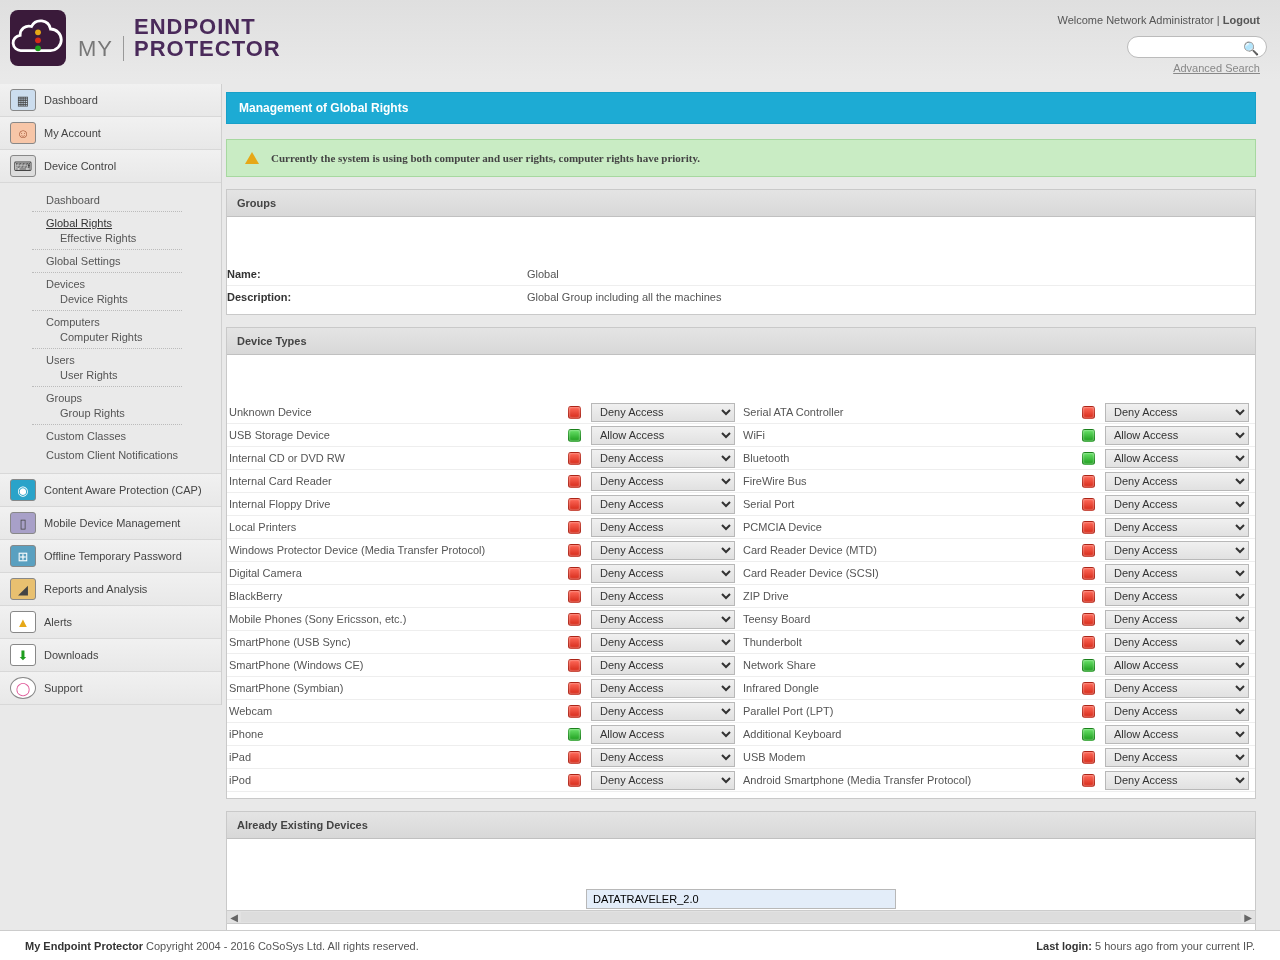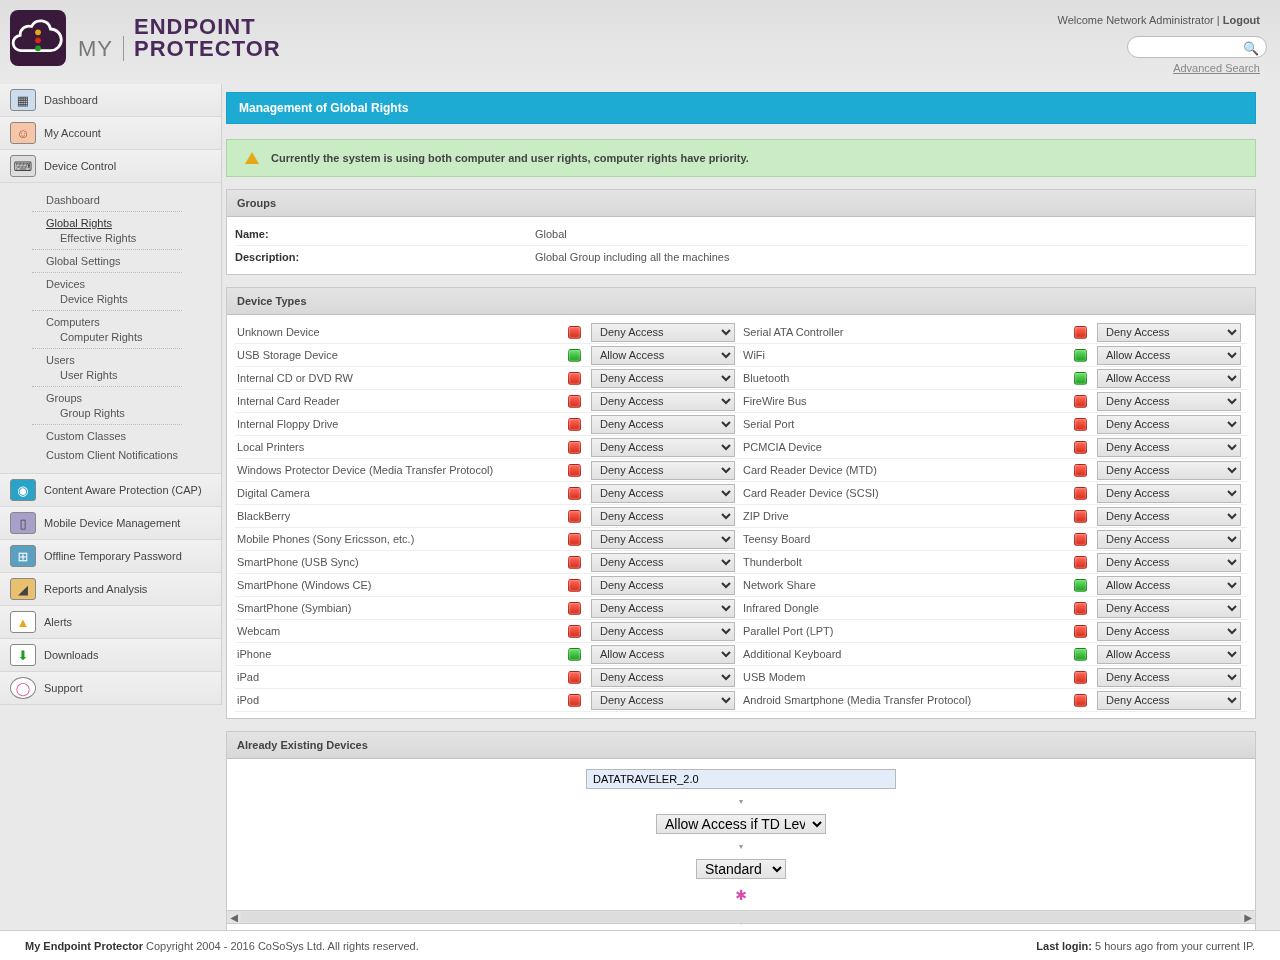--- a/index.html
+++ b/index.html
@@ -30,25 +30,25 @@
 .subnav .sub{ padding-left:14px; color:#555;}
 .subnav a{ color:#555;}
 .subnav a.active{ text-decoration:underline; color:#333;}
 .subnav hr{border:none;border-top:1px dotted #bbb;margin:3px 0 3px -14px;width:150px;}
 
 
 .main { position:absolute; left:226px; top:92px; right:24px; }
 .page-title { background:#1dabd4; color:#fff; font-weight:bold; padding:8px 12px; font-size:12px; border:1px solid #18a0c8;}
 .notice { background:#c9ecc4; border:1px solid #a7d8a0; margin-top:15px; padding:12px 18px; color:#444; display:flex; align-items:center;}
 .notice .tri{ width:0;height:0;border-left:7px solid transparent;border-right:7px solid transparent;border-bottom:12px solid #e6a817; margin-right:12px;}
-.notice b{font-weight:bold;}
+.notice b{font-weight:bold;font-family:Liberation Serif, serif;}
 
 .panel { border:1px solid #c9c9c9; margin-top:12px; background:#fff;}
 .panel-head { background:linear-gradient(#e4e4e4,#d8d8d8); padding:7px 10px; font-weight:bold; color:#444; border-bottom:1px solid #c0c0c0; font-size:11px;}
-.panel-body { padding:6px 8px;}
+.panel-body { padding:6px 0;margin-top:40px;}
 
 .kv-row{ display:flex; padding:5px 0; border-bottom:1px solid #eee;}
 .kv-row:last-child{border-bottom:none;}
 .kv-label{ width:300px; font-weight:bold; color:#333;}
 .kv-val{ color:#555;}
 
 .device-cols{ display:flex; gap:0;}
 .device-col{ width:50%; }
 .drow{ display:flex; align-items:center; height:23px; border-bottom:1px solid #eee; padding-right:6px;}
 .drow .dname{ flex:1; padding-left:2px; color:#555;}

